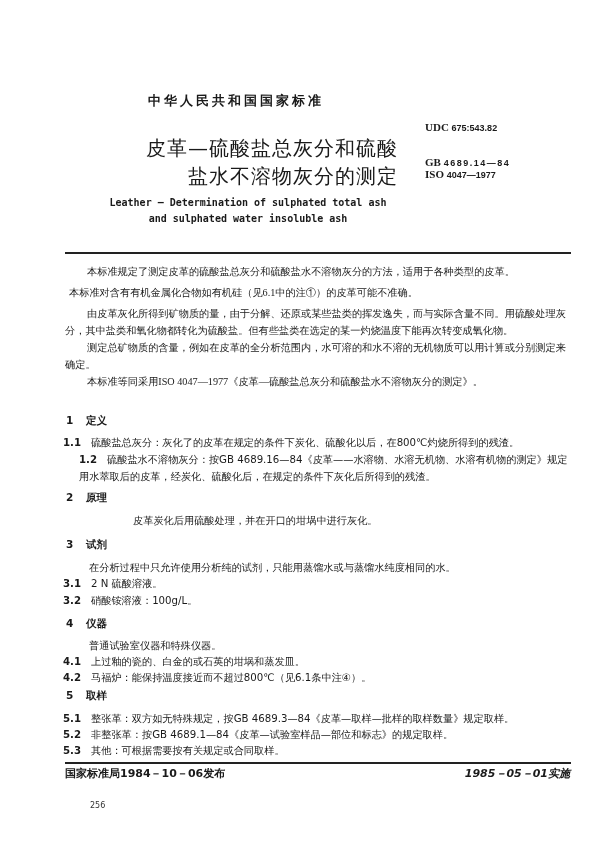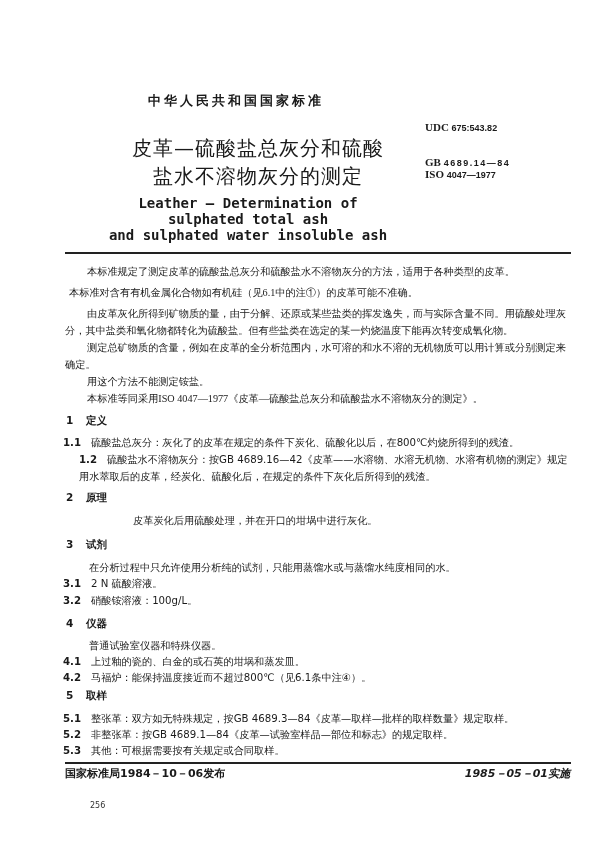--- a/index.html
+++ b/index.html
@@ -5,26 +5,26 @@
     html, body { margin: 0; padding: 0; }
     body {
       width: 600px; height: 848px; background: #ffffff; color: #1a1a1a;
       font-family: "DejaVu Sans", sans-serif; position: relative; overflow: hidden;
     }
     .abs { position: absolute; }
     .national {
       left: 148px; top: 92px; font-size: 13px; font-weight: bold; letter-spacing: 3px;
     }
     .title {
-      left: 118px; top: 134px; width: 280px; text-align: center;
+      left: 118px; top: 134px; width: 280px; text-align: right;
       font-size: 20px; line-height: 28px; letter-spacing: 1px;
     }
     .entitle {
       left: 108px; top: 195px; width: 280px; text-align: center;
-      font-family: "DejaVu Sans Mono", monospace; font-size: 14px; font-weight: bold; line-height: 16px;
+      font-family: "DejaVu Sans Mono", monospace; font-size: 10px; font-weight: bold; line-height: 16px;
     }
     .codes { left: 425px; font-family: "Liberation Serif", serif; font-weight: bold; font-size: 11px; }
     .codes .small { font-family: "Liberation Sans", sans-serif; font-size: 9px; }
     .rule { left: 65px; width: 506px; height: 2px; background: #222; }
     .para {
       left: 65px; width: 506px; font-size: 10.2px; line-height: 17px;
     }
     .para .indent { text-indent: 22px; margin: 0; }
     .para p { margin: 4px; }
     .sec-h { font-size: 10.5px; font-weight: bold; left: 66px; }
@@ -63,32 +63,31 @@
   <span class="small">4047—1977</span>
 </div>
 
 <div class="abs rule" style="top:252px;"></div>
 
 <div class="abs para" style="top:263px;font-family:Liberation Serif, serif;">
   <p class="indent">本标准规定了测定皮革的硫酸盐总灰分和硫酸盐水不溶物灰分的方法，适用于各种类型的皮革。</p>
   <p>本标准对含有有机金属化合物如有机硅（见6.1中的注①）的皮革可能不准确。</p>
   <p class="indent">由皮革灰化所得到矿物质的量，由于分解、还原或某些盐类的挥发逸失，而与实际含量不同。用硫酸处理灰分，其中盐类和氧化物都转化为硫酸盐。但有些盐类在选定的某一灼烧温度下能再次转变成氧化物。</p>
   <p class="indent">测定总矿物质的含量，例如在皮革的全分析范围内，水可溶的和水不溶的无机物质可以用计算或分别测定来确定。</p>
-  <p class="indent">用这个方法不能测定铵盐。</p>
   <p class="indent">本标准等同采用ISO 4047—1977《皮革—硫酸盐总灰分和硫酸盐水不溶物灰分的测定》。</p>
 </div>
 
 <div class="abs sec-h" style="top:414px;">
   <span class="num">1</span><span>定义</span>
 </div>
 <div class="abs item" style="top:434px;">
   <span class="n">1.1</span><span>硫酸盐总灰分：灰化了的皮革在规定的条件下炭化、硫酸化以后，在800℃灼烧所得到的残渣。</span>
 </div>
 <div class="abs item" style="top:451px; left:79px;">
-  <span class="n">1.2</span><span>硫酸盐水不溶物灰分：按GB 4689.16—42《皮革——水溶物、水溶无机物、水溶有机物的测定》规定用水萃取后的皮革，经炭化、硫酸化后，在规定的条件下灰化后所得到的残渣。</span>
+  <span class="n">1.2</span><span>硫酸盐水不溶物灰分：按GB 4689.16—84《皮革——水溶物、水溶无机物、水溶有机物的测定》规定用水萃取后的皮革，经炭化、硫酸化后，在规定的条件下灰化后所得到的残渣。</span>
 </div>
 
 <div class="abs sec-h" style="top:491px;">
   <span class="num">2</span><span>原理</span>
 </div>
 <div class="abs item" style="top:512px; left:89px;margin-left:44px;">皮革炭化后用硫酸处理，并在开口的坩埚中进行灰化。</div>
 
 <div class="abs sec-h" style="top:538px;">
   <span class="num">3</span><span>试剂</span>
 </div>

